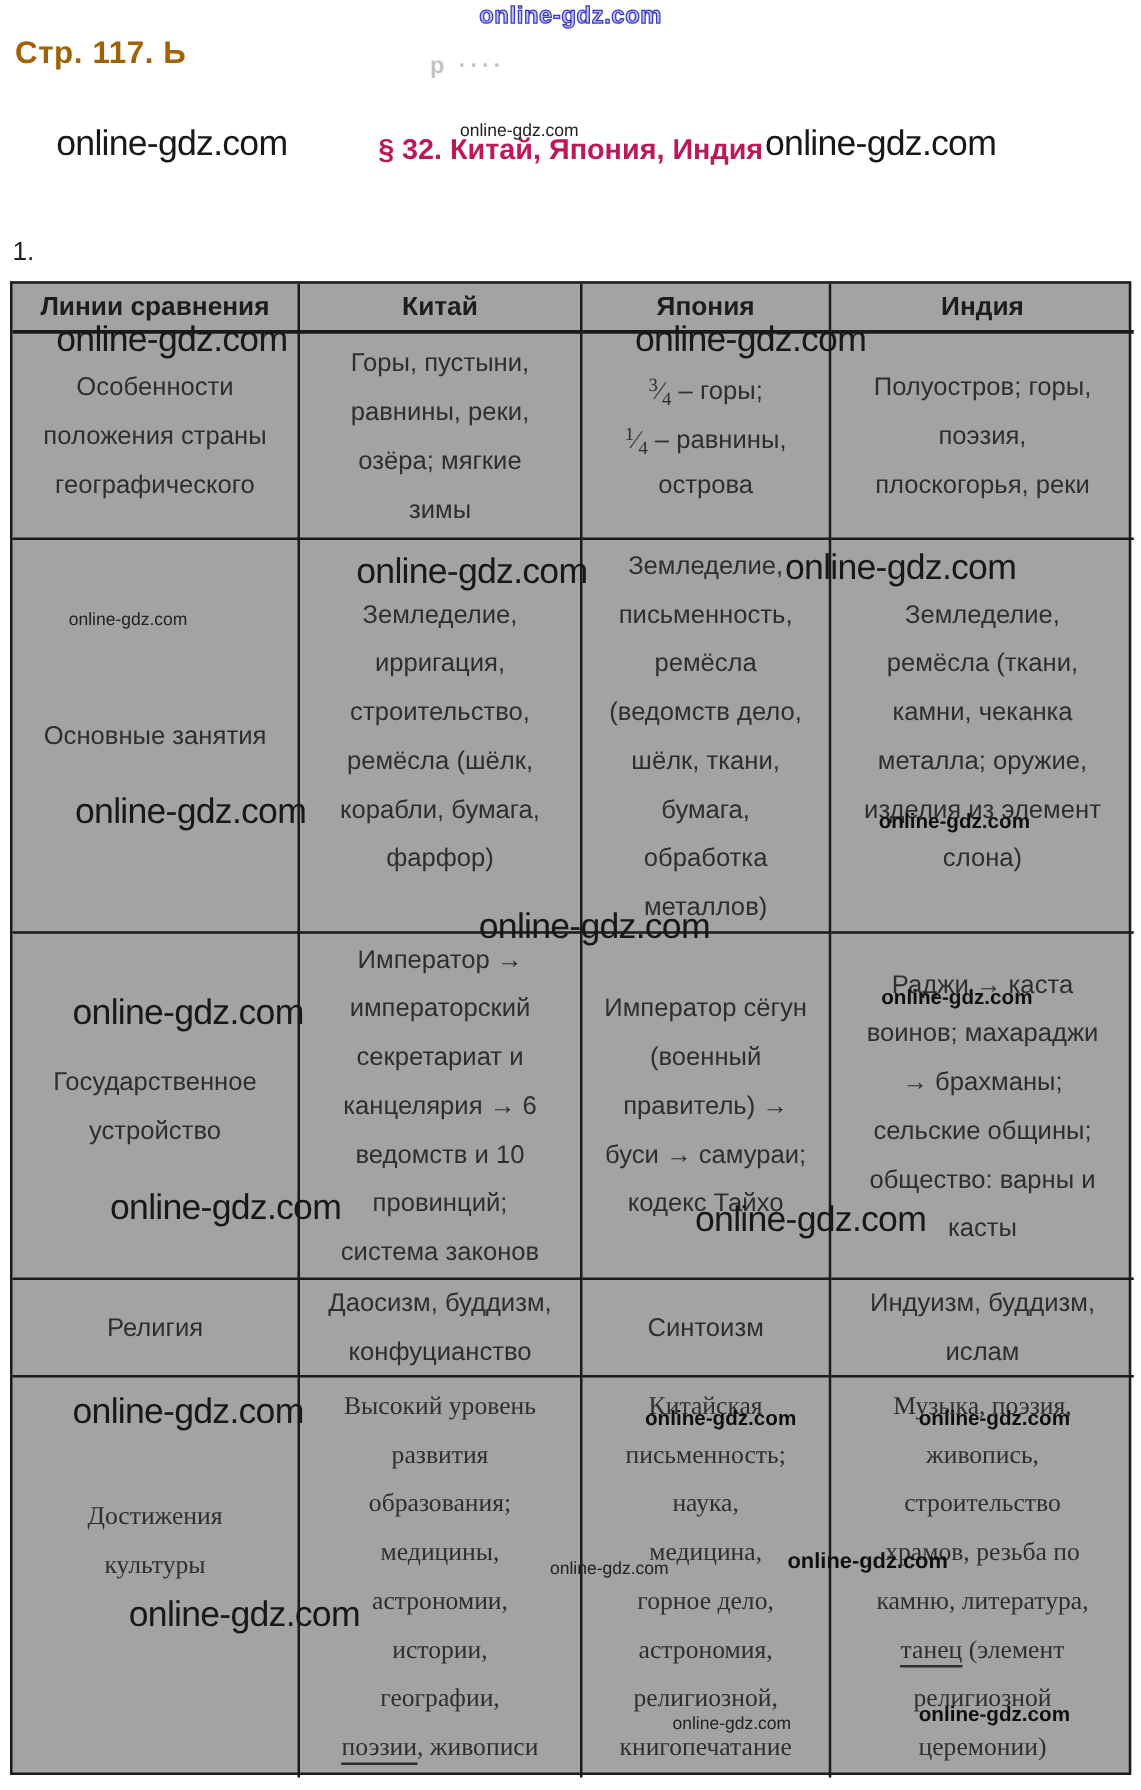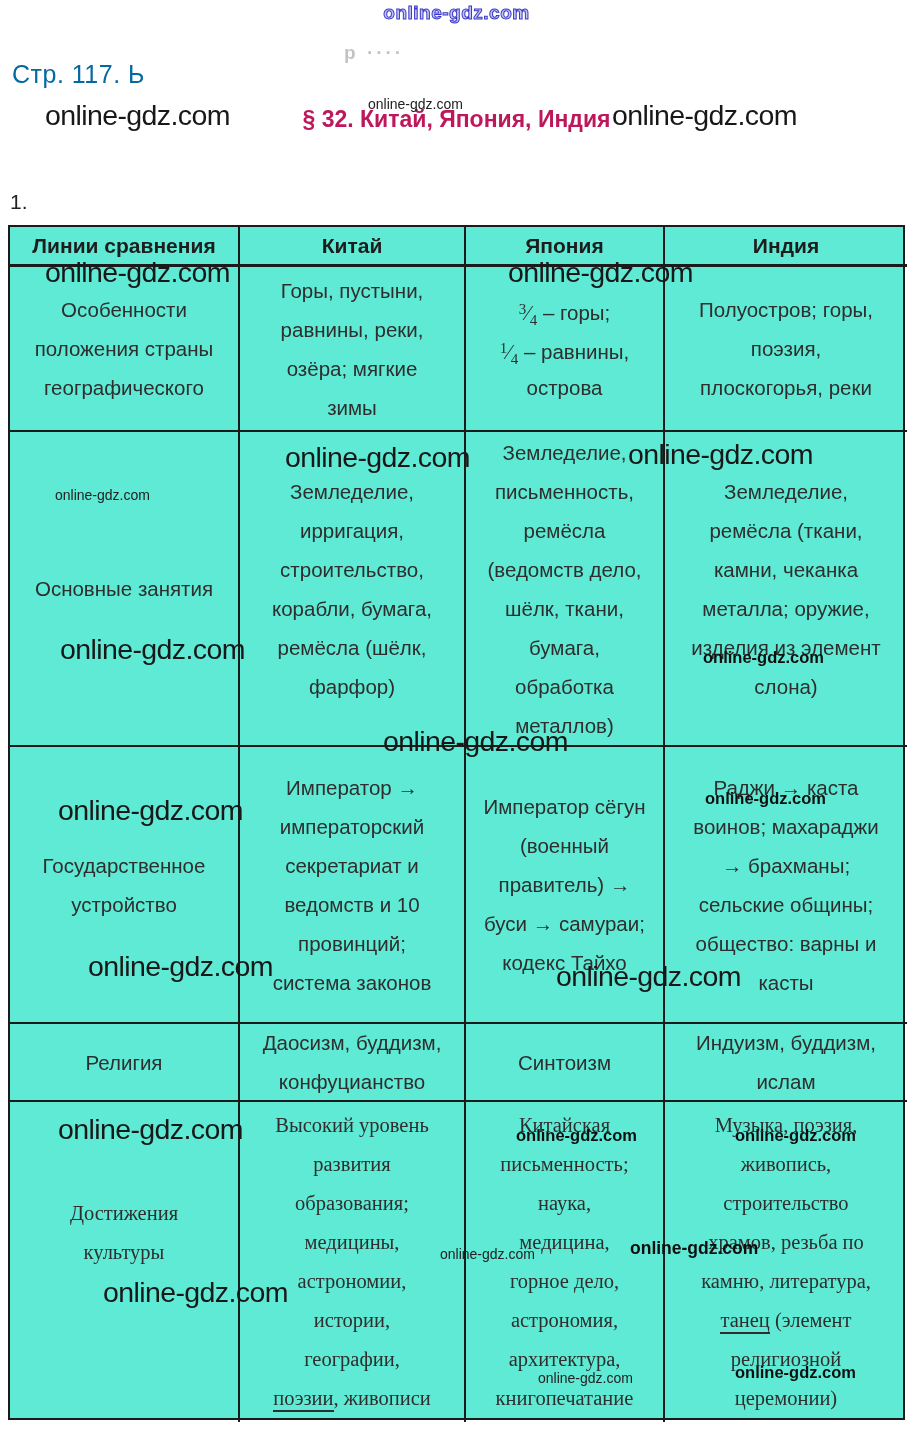--- a/index.html
+++ b/index.html
@@ -3,31 +3,31 @@
 <meta charset="utf-8">
 <style>
   html,body{margin:0;padding:0;}
   body{
     width:913px;height:1432px;background:#ffffff;
     font-family:"Liberation Sans",sans-serif;color:#2e2e2e;
     position:relative;overflow:hidden;
   }
   .page{position:absolute;inset:0;}
 
-  .page-label{position:absolute;left:12px;top:28px;font-size:25px;font-weight:normal;color:#0369a1;letter-spacing:.5px;margin-top:32px;}
+  .page-label{position:absolute;left:12px;top:28px;font-size:25px;font-weight:bold;color:#a16207;letter-spacing:.5px;}
   .faded-frag{position:absolute;left:344px;top:42px;font-size:19px;font-weight:bold;color:#444;opacity:.32;filter:blur(.6px);letter-spacing:3px;}
   .doc-title{position:absolute;left:0;top:106px;width:100%;text-align:center;font-size:23px;font-weight:bold;color:#be185d;}
   .item-number{position:absolute;left:10px;top:190px;font-size:21px;color:#222;}
 
   
   .cmp-table{
     position:absolute;left:8px;top:225px;width:897px;height:1195px;
     display:grid;grid-template-columns:230px 226px 199px 242px;
     grid-template-rows:40px 165px 315px 277px 78px 320px;
-    border:2px solid #1b1b1b;box-sizing:border-box;background:#5eead4;
+    border:2px solid #1b1b1b;box-sizing:border-box;background:#a3a3a3;
   }
   .cell{
     border-right:2px solid #1b1b1b;border-bottom:2px solid #1b1b1b;box-sizing:border-box;
     display:flex;flex-direction:column;justify-content:center;align-items:center;
     text-align:center;font-size:20.5px;color:#2e2e2e;overflow:hidden;
   }
   .last-col{border-right:none;}
   .last-row{border-bottom:none;font-family:Liberation Serif, serif;}
   .hcell{font-weight:bold;font-size:21px;color:#1d1d1d;border-bottom-width:3px;}
   .cell-line{line-height:39px;height:39px;white-space:nowrap;}
@@ -90,22 +90,22 @@
         <div class="cell-line">плоскогорья, реки</div>
       </div>
 
     <div class="cell">
         <div class="cell-line">Основные занятия</div>
       </div>
     <div class="cell">
         <div class="cell-line">Земледелие,</div>
         <div class="cell-line">ирригация,</div>
         <div class="cell-line">строительство,</div>
+        <div class="cell-line">ремёсла (шёлк,</div>
         <div class="cell-line">корабли, бумага,</div>
-        <div class="cell-line">ремёсла (шёлк,</div>
         <div class="cell-line">фарфор)</div>
       </div>
     <div class="cell">
         <div class="cell-line">Земледелие,</div>
         <div class="cell-line">письменность,</div>
         <div class="cell-line">ремёсла</div>
         <div class="cell-line">(ведомств дело,</div>
         <div class="cell-line">шёлк, ткани,</div>
         <div class="cell-line">бумага,</div>
         <div class="cell-line">обработка</div>
@@ -121,20 +121,21 @@
       </div>
 
     <div class="cell">
         <div class="cell-line">Государственное</div>
         <div class="cell-line">устройство</div>
       </div>
     <div class="cell">
         <div class="cell-line">Император →</div>
         <div class="cell-line">императорский</div>
         <div class="cell-line">секретариат и</div>
+        <div class="cell-line">канцелярия → 6</div>
         <div class="cell-line">ведомств и 10</div>
         <div class="cell-line">провинций;</div>
         <div class="cell-line">система законов</div>
       </div>
     <div class="cell">
         <div class="cell-line">Император сёгун</div>
         <div class="cell-line">(военный</div>
         <div class="cell-line">правитель) →</div>
         <div class="cell-line">буси → самураи;</div>
         <div class="cell-line">кодекс Тайхо</div>
@@ -177,21 +178,21 @@
         <div class="cell-line">географии,</div>
         <div class="cell-line"><span class="u">поэзии</span>, живописи</div>
       </div>
     <div class="cell last-row">
         <div class="cell-line">Китайская</div>
         <div class="cell-line">письменность;</div>
         <div class="cell-line">наука,</div>
         <div class="cell-line">медицина,</div>
         <div class="cell-line">горное дело,</div>
         <div class="cell-line">астрономия,</div>
-        <div class="cell-line">архитектура,</div>
+        <div class="cell-line">религиозной,</div>
         <div class="cell-line">книгопечатание</div>
       </div>
     <div class="cell last-row last-col">
         <div class="cell-line">Музыка, поэзия,</div>
         <div class="cell-line">живопись,</div>
         <div class="cell-line">строительство</div>
         <div class="cell-line">храмов, резьба по</div>
         <div class="cell-line">камню, литература,</div>
         <div class="cell-line"><span class="u">танец</span> (элемент</div>
         <div class="cell-line">религиозной</div>

